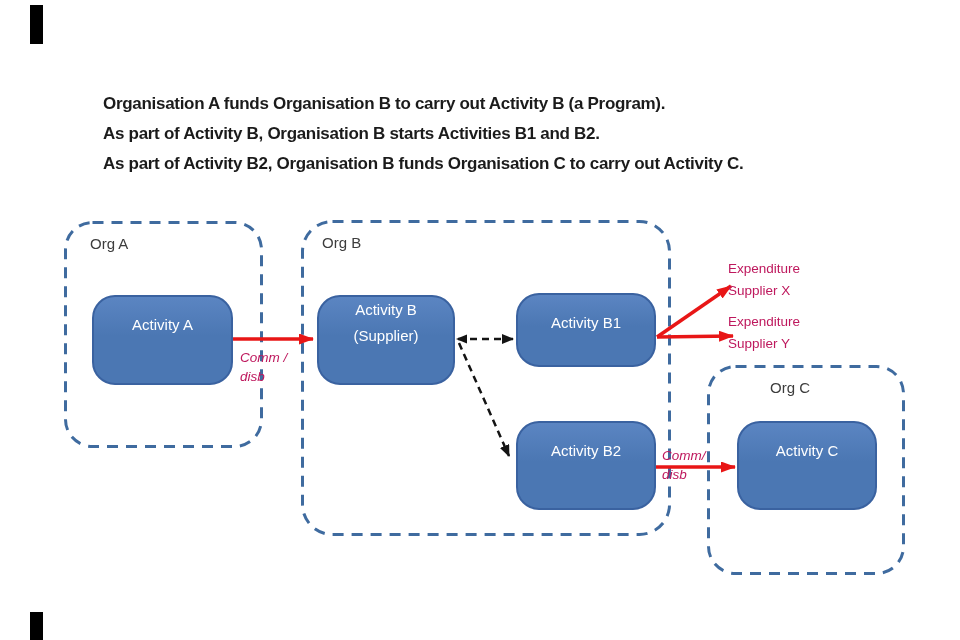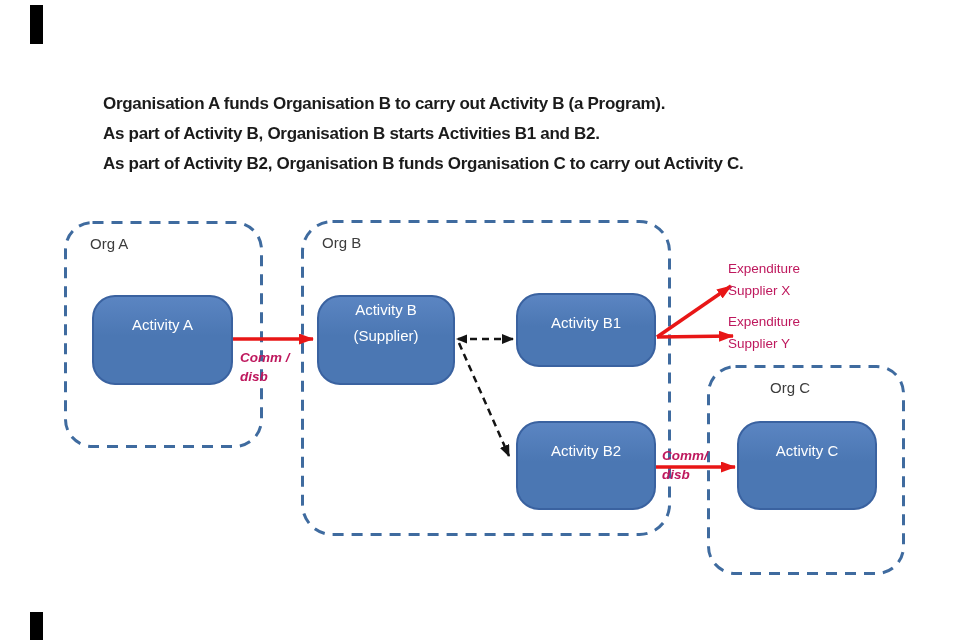--- a/index.html
+++ b/index.html
@@ -53,21 +53,20 @@
     color: #be185d;
     font-size: 13.5px;
     text-align: left;
     line-height: 22px;
     white-space: nowrap;
   }
   .note.italic {
     font-style: italic;
     line-height: 19px;
     font-size: 13.5px;
-    font-weight: bold;
   }
   svg.layer { position: absolute; left: 0; top: 0; }
 </style>
 </head>
 <body>
 
 <div class="stage">
 
   <div class="edge-bar" style="top:5px;height:39px;"></div>
   <div class="edge-bar" style="top:612px;height:28px;"></div>

